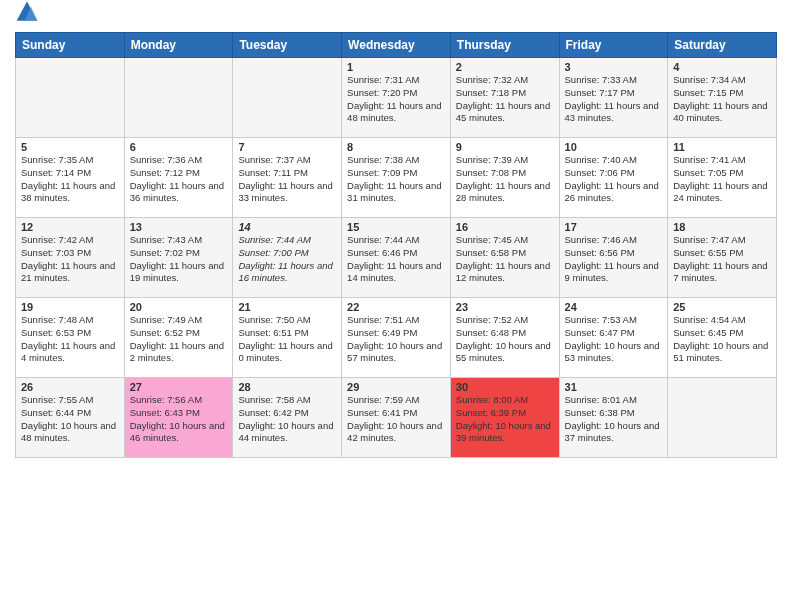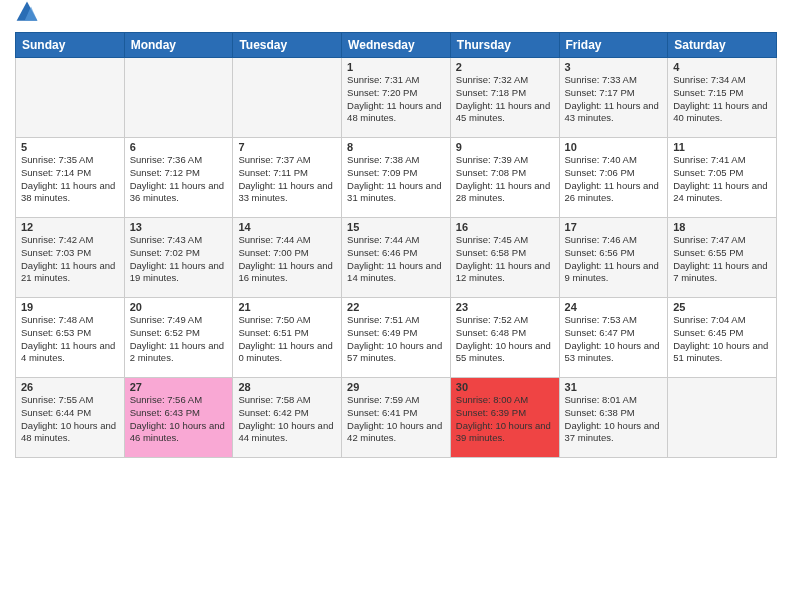--- a/index.html
+++ b/index.html
@@ -219,21 +219,21 @@
             <div class="day-info">Sunrise: 7:42 AM
 Sunset: 7:03 PM
 Daylight: 11 hours and 21 minutes.</div>
           </td>
           <td style="background: rgb(245, 245, 245);">
             <span class="day-num">13</span>
             <div class="day-info">Sunrise: 7:43 AM
 Sunset: 7:02 PM
 Daylight: 11 hours and 19 minutes.</div>
           </td>
-          <td style="background: rgb(245, 245, 245);">
+          <td style="background: rgb(245, 245, 245); font-style: italic;">
             <span class="day-num">14</span>
             <div class="day-info">Sunrise: 7:44 AM
 Sunset: 7:00 PM
 Daylight: 11 hours and 16 minutes.</div>
           </td>
           <td style="background: rgb(245, 245, 245);">
             <span class="day-num">15</span>
             <div class="day-info">Sunrise: 7:44 AM
 Sunset: 6:46 PM
 Daylight: 11 hours and 14 minutes.</div>
@@ -289,21 +289,21 @@
 Daylight: 10 hours and 55 minutes.</div>
           </td>
           <td style="background: rgb(255, 255, 255);">
             <span class="day-num">24</span>
             <div class="day-info">Sunrise: 7:53 AM
 Sunset: 6:47 PM
 Daylight: 10 hours and 53 minutes.</div>
           </td>
           <td style="background: rgb(255, 255, 255);">
             <span class="day-num">25</span>
-            <div class="day-info">Sunrise: 7:04 AM
+            <div class="day-info">Sunrise: 4:54 AM
 Sunset: 6:45 PM
 Daylight: 10 hours and 51 minutes.</div>
           </td>
         </tr>
         <tr>
           <td style="background: rgb(245, 245, 245);">
             <span class="day-num">26</span>
             <div class="day-info">Sunrise: 7:55 AM
 Sunset: 6:44 PM
 Daylight: 10 hours and 48 minutes.</div>

